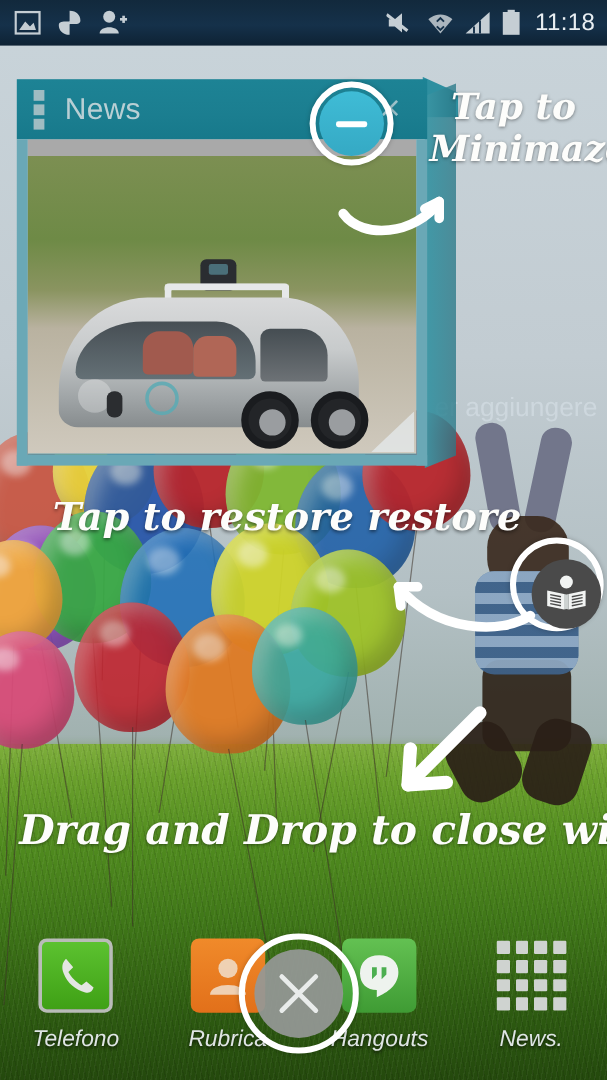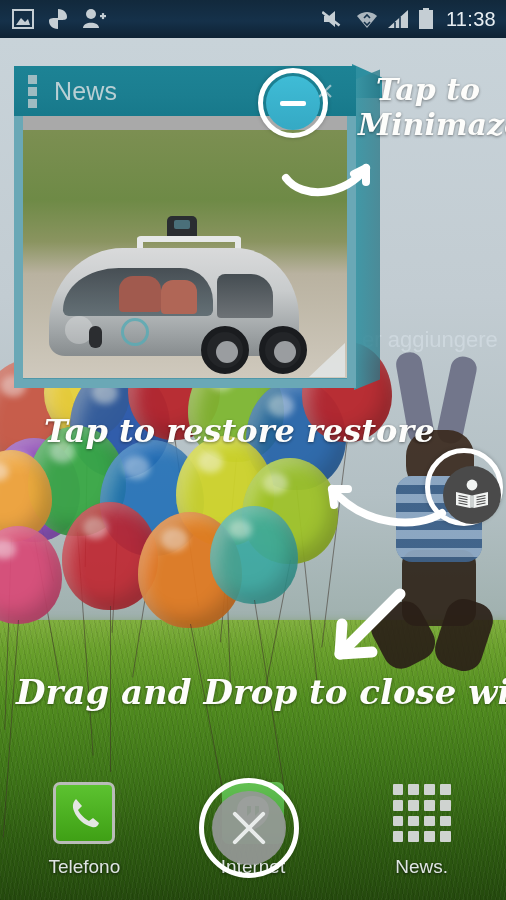--- a/index.html
+++ b/index.html
@@ -190,21 +190,21 @@
     white-space:nowrap;
   }
   #lbl-min { right:8px; top:72px; width:140px; text-align:center; font-size:30px; line-height:1.18; white-space:normal; }
   #lbl-restore { left:44px; top:412px; font-size:32px; }
   #lbl-close { left:16px; top:672px; font-size:34px; }
 
   .arrow-svg { position:absolute; z-index:34; overflow:visible; }
 
   
   .dock { position:absolute; left:0; bottom:0; width:506px; height:130px; z-index:28; }
-  .dock-row { display:flex; height:100%; align-items:flex-start; padding-top:12px; }
+  .dock-row { display:flex; height:100%; align-items:flex-start; padding-top:12px;font-style:italic; }
   .dock-item { flex:1; display:flex; flex-direction:column; align-items:center; }
   .dock-ic { width:62px; height:62px; border-radius:7px; position:relative; }
   .dock-lbl { margin-top:12px; color:#dfe5e4; font-size:19px; text-shadow:0 1px 3px rgba(0,0,0,.75); }
 
   .ic-phone { background:linear-gradient(to bottom,#5cc230,#3fa015); border:3px solid #b9bcb8; display:flex; align-items:center; justify-content:center; }
   .ic-contacts { background:linear-gradient(to bottom,#f08a2a,#e2701a); display:flex; align-items:center; justify-content:center; }
   .ic-hangouts { background:linear-gradient(to bottom,#63c152,#3f9b34); display:flex; align-items:center; justify-content:center; }
   .ic-internet { background:transparent; display:flex; align-items:center; justify-content:center; }
   .ic-apps { display:grid; grid-template-columns:repeat(4,1fr); grid-template-rows:repeat(4,1fr); gap:5px; padding:2px; }
   .ic-apps span { background:#cfd3d0; border-radius:1px; }
@@ -394,45 +394,54 @@
         <path d="M8 9 L11 6 L14 9 M8 13 L11 16 L14 13" stroke="#15314a" stroke-width="1.6" fill="none"></path>
       </svg>
       <svg class="ic" width="22" height="20" viewBox="0 0 22 20">
         <path d="M1 19 L21 19 L21 1 Z" fill="#c5ced4"></path>
         <path d="M8 19 L8 13 M13 19 L13 8" stroke="#15314a" stroke-width="1.6"></path>
       </svg>
       <svg class="ic" width="16" height="22" viewBox="0 0 16 22">
         <rect x="5" y="0" width="6" height="3" fill="#c5ced4"></rect>
         <rect x="1" y="2" width="14" height="19" fill="#c5ced4"></rect>
       </svg>
-      <div class="sb-time">11:38</div>
+      <div class="sb-time">11:18</div>
     </div>
   </div>
 
   <div class="dock">
     <div class="dock-row">
 
       <div class="dock-item">
         <div class="dock-ic ic-phone">
           <svg width="40" height="40" viewBox="0 0 40 40">
             <path d="M12 6 C9 9 8 13 10 18 C13 26 20 32 28 34 C32 35 34 33 35 30 L29 25 L25 28 C21 26 16 21 14 17 L18 13 Z" fill="#e3e6e2"></path>
           </svg>
         </div>
         <div class="dock-lbl">Telefono</div>
       </div>
 
+      <div class="dock-item">
+        <div class="dock-ic ic-contacts">
+          <svg width="40" height="40" viewBox="0 0 40 40">
+            <circle cx="20" cy="14" r="8" fill="#efd9c3" opacity=".9"></circle>
+            <path d="M5 36 C5 25 35 25 35 36 Z" fill="#efd9c3" opacity=".9"></path>
+          </svg>
+        </div>
+        <div class="dock-lbl">Rubrica</div>
+      </div>
 
       <div class="dock-item">
         <div class="dock-ic ic-hangouts">
           <svg width="38" height="38" viewBox="0 0 38 38">
             <path d="M19 2 C9 2 3 8 3 17 C3 26 9 31 17 31 L17 37 C26 33 35 27 35 16 C35 8 29 2 19 2 Z" fill="#eef3ee"></path>
             <path d="M13 12 L17 12 L17 18 L13 22 Z M21 12 L25 12 L25 18 L21 22 Z" fill="#4caf50"></path>
           </svg>
         </div>
-        <div class="dock-lbl">Internet</div>
+        <div class="dock-lbl">Hangouts</div>
       </div>
 
 
       <div class="dock-item">
         <div class="dock-ic ic-apps">
           <span></span>
             <span></span>
             <span></span>
             <span></span>
           <span></span>

